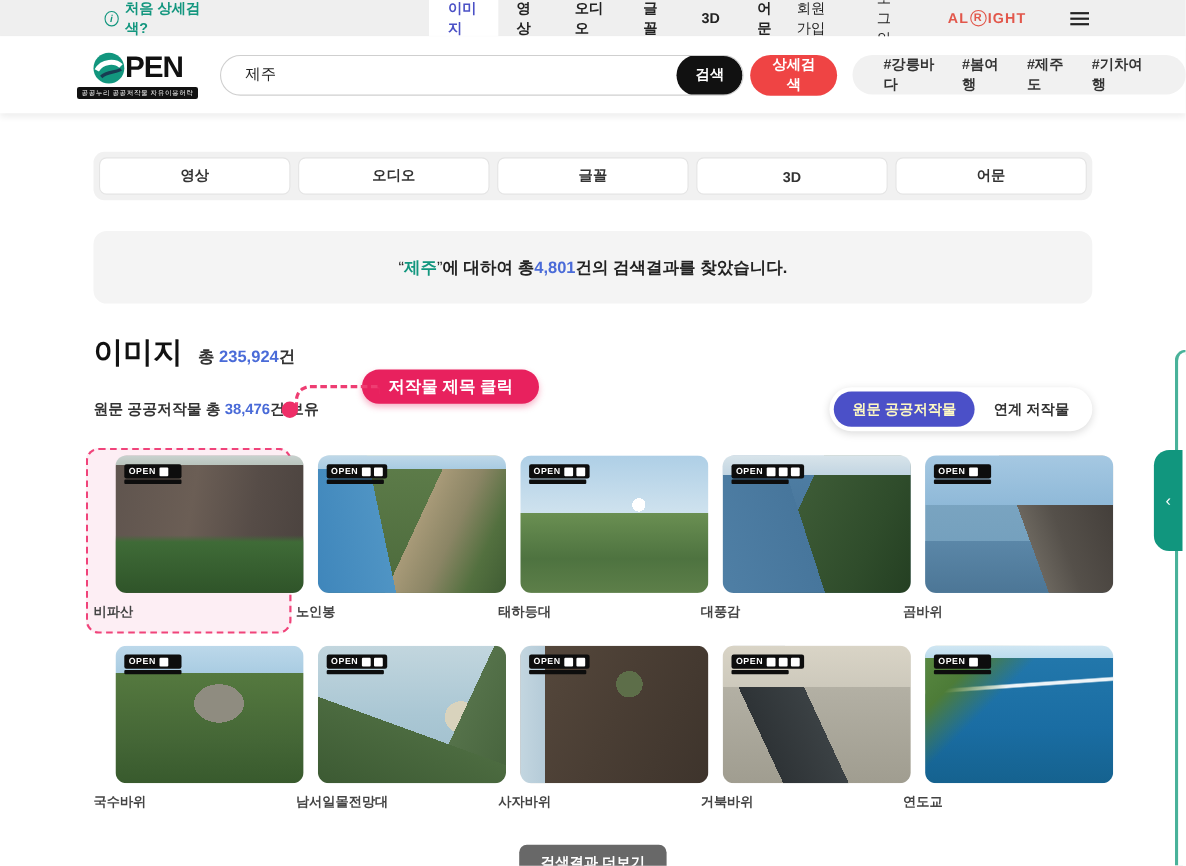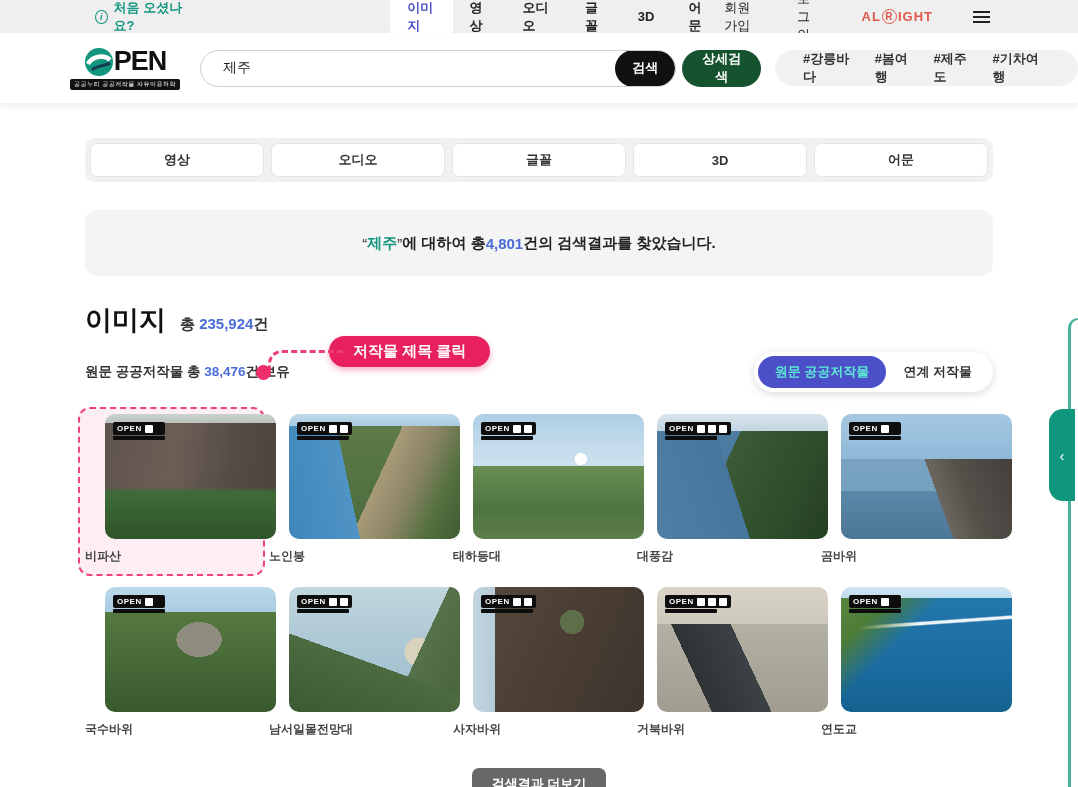--- a/index.html
+++ b/index.html
@@ -32,21 +32,21 @@
   .logo-row { display:flex; align-items:center; }
   .logo-pen { font-size:27px; font-weight:800; letter-spacing:-1px; color:#111; }
   .logo-tag { margin-top:2px; background:#111; color:#fff; font-size:6px;
     padding:1px 4px; border-radius:2px; white-space:nowrap; letter-spacing:.5px; }
   .searchbox { margin-left:30px; width:488px; height:37px; border:1px solid #cfcfcf;
     border-radius:19px; display:flex; align-items:center; background:#fff; overflow:hidden; }
   .searchbox input { flex:1; border:0; outline:none; padding:0 22px; font-size:14px;
     color:#222; font-family:inherit; background:transparent; }
   .btn-search { height:37px; padding:0 17px; background:#111; color:#fff; border:0;
     border-radius:19px; font-size:13px; font-weight:700; cursor:pointer; font-family:inherit; }
-  .btn-adv { margin-left:6px; height:37px; padding:0 14px; background:#14532d; color:#fff;
+  .btn-adv { margin-left:6px; height:37px; padding:0 14px; background:#ef4444; color:#fff;
     border:0; border-radius:19px; font-size:13px; font-weight:700; cursor:pointer; font-family:inherit; }
   .hashtags { margin-left:14px; height:36px; background:#f1f1f1; border-radius:18px;
     display:flex; align-items:center; gap:14px; padding:0 28px; }
   .hashtags a { font-size:13px; font-weight:700; color:#333; text-decoration:none; cursor:pointer; }
 
   
   .main { width:908px; margin:35px 0 0 85px; position:relative; }
   .filterstrip { background:#f1f1f1; border-radius:10px; padding:5px; display:flex; gap:7px; }
   .fbtn { flex:1; height:34px; border-radius:7px; font-size:13px; font-weight:700;
     display:flex; align-items:center; justify-content:center; cursor:pointer;
@@ -64,21 +64,21 @@
   .sec-total { font-size:15px; color:#333; font-weight:700; }
   .sec-total .cnt { color:#4a6bd8; }
 
   .sub-row { margin-top:14px; display:flex; align-items:center; }
   .owned { font-size:13.5px; color:#333; font-weight:600; }
   .owned .cnt { color:#4a6bd8; font-weight:700; }
   .toggle { margin-left:auto; background:#fff; border-radius:20px; padding:4px;
     display:flex; align-items:center; box-shadow:0 2px 8px rgba(0,0,0,.15); }
   .tg { font-size:13px; font-weight:700; padding:7px 17px; border-radius:16px;
     color:#333; cursor:pointer; white-space:nowrap; }
-  .tg.active { background:#4b50c8; color:#5eead4; }
+  .tg.active { background:#4b50c8; color:#fef9c3; }
 
   
   .callout { position:absolute; left:329px; top:336px; height:31px; padding:0 24px;
     background:#e8215e; color:#fff; font-size:15px; font-weight:800; border-radius:17px;
     display:flex; align-items:center; box-shadow:0 3px 6px rgba(232,33,94,.35); z-index:20; }
   .connector { position:absolute; left:268px; top:350px; width:77px; height:20px;
     border-top:3px dashed #ee3d72; border-left:3px dashed #ee3d72;
     border-top-left-radius:14px; z-index:20; }
   .dot { position:absolute; left:256px; top:365px; width:15px; height:15px;
     background:#ee2f68; border-radius:50%; z-index:21; }
@@ -123,21 +123,21 @@
   .side-tab { position:absolute; right:3px; top:409px; width:26px; height:92px;
     background:#11967e; border-radius:14px 0 0 14px; display:flex; align-items:center;
     justify-content:center; color:#fff; font-size:15px; cursor:pointer; z-index:10; }
 </style>
 </head>
 <body>
 
 <div class="topbar">
   <div class="help">
     <span class="info-ic">i</span>
-    <span>처음 오셨나요?</span>
+    <span>처음 상세검색?</span>
   </div>
   <nav class="toptabs">
     <a class="tt active">이미지</a>
     <a class="tt">영상</a>
     <a class="tt">오디오</a>
     <a class="tt">글꼴</a>
     <a class="tt">3D</a>
     <a class="tt">어문</a>
   </nav>
   <div class="topright">

